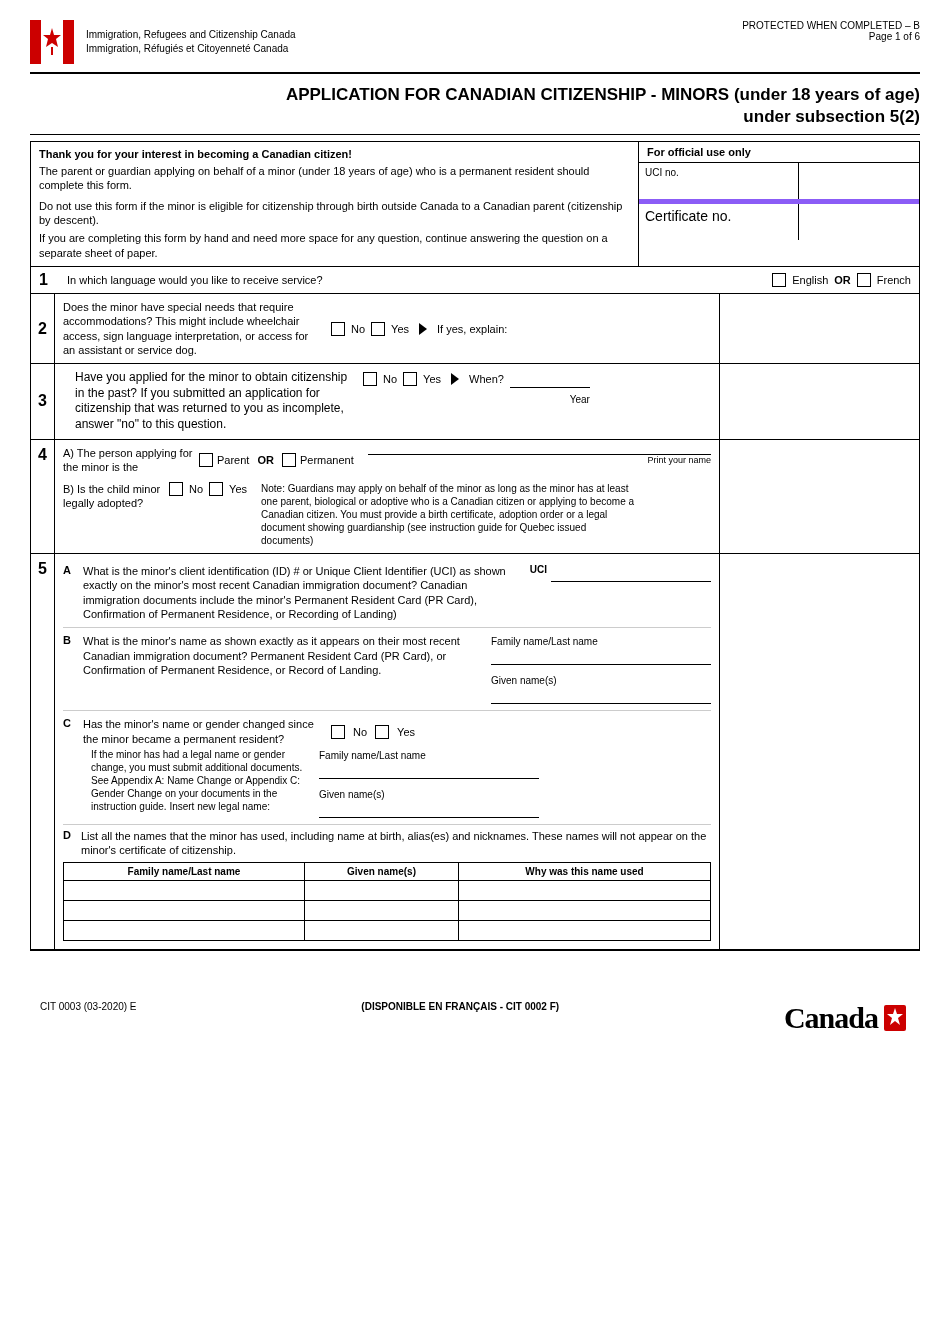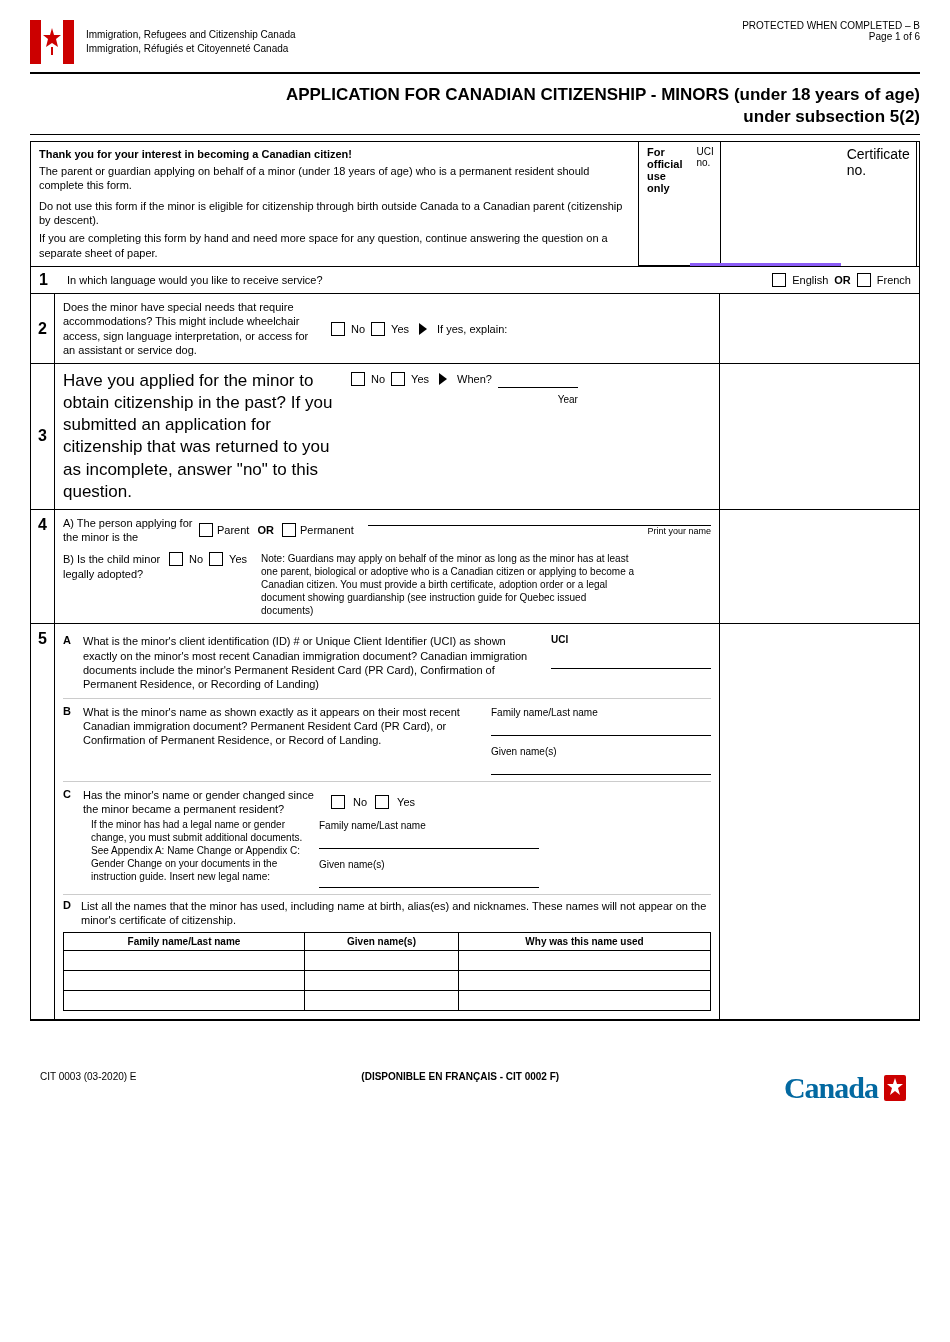--- a/index.html
+++ b/index.html
@@ -56,31 +56,31 @@
       border-bottom: 1px solid #000;
     }
     .intro-left {
       flex: 1;
       padding: 6px 8px;
       border-right: 1px solid #000;
     }
     .intro-right {
       width: 280px;
       display: flex;
-      flex-direction: row;
+      flex-direction: column;
     }
     .official-header {
       padding: 4px 8px;
       border-bottom: 1px solid #000;
       font-weight: bold;
       font-size: 11px;
     }
     .uci-box {
       display: flex;
-      border-bottom: 3px solid #8b5cf6;
+      border-bottom: 5px solid #8b5cf6;
     }
     .uci-left {
       flex: 1;
       padding: 4px 6px;
       border-right: 1px solid #000;
       font-size: 10px;
       min-height: 36px;
     }
     .uci-right {
       width: 120px;
@@ -173,23 +173,24 @@
       font-size: 16px;
       font-weight: bold;
       border-right: 1px solid #000;
       padding: 6px 2px;
     }
     .q3-body {
       flex: 1;
       padding: 6px 8px;
     }
     .q3-text {
-      font-size: 17px;
+      font-size: 12px;
       line-height: 1.3;
       max-width: 280px;
+      margin-left: 12px;
     }
     .q3-year {
       font-size: 10px;
       text-align: right;
       margin-top: 2px;
     }
     .q3-right {
       width: 200px;
       border-left: 1px solid #000;
       min-height: 60px;
@@ -550,21 +551,21 @@
 
   <div class="q5-row">
     <div class="q5-num">5</div>
     <div class="q5-body">
 
       <div class="q5-section">
         <div style="display:flex; gap:6px; align-items:flex-start; flex:1;">
           <span class="q5-label">A</span>
           <span class="q5-text">What is the minor's client identification (ID) # or Unique Client Identifier (UCI) as shown exactly on the minor's most recent Canadian immigration document? Canadian immigration documents include the minor's Permanent Resident Card (PR Card), Confirmation of Permanent Residence, or Recording of Landing)</span>
         </div>
-        <div style="min-width:160px; display:flex; flex-direction:column; gap:4px; padding-left:8px;">
+        <div style="min-width:160px; display:flex; gap:4px; padding-left:8px;">
           <div class="uci-label">UCI</div>
           <div class="input-line" style="min-width:160px;"></div>
         </div>
       </div>
 
       <div class="q5-section">
         <div style="display:flex; gap:6px; align-items:flex-start; flex:1;">
           <span class="q5-label">B</span>
           <span class="q5-text">What is the minor's name as shown exactly as it appears on their most recent Canadian immigration document? Permanent Resident Card (PR Card), or Confirmation of Permanent Residence, or Record of Landing.</span>
         </div>
@@ -646,20 +647,20 @@
     </div>
     <div class="q5-right"></div>
   </div>
 
 </div>
 
 <div class="footer-row">
   <div class="footer-left">CIT 0003 (03-2020) E</div>
   <div class="footer-center">(DISPONIBLE EN FRANÇAIS - CIT 0002 F)</div>
   <div class="footer-right">
-    <span style="font-family: 'Times New Roman', serif; font-size: 30px; font-weight: bold; color: #0369a1; letter-spacing: -1px;">Canada</span>
+    <span style="font-family: 'Times New Roman', serif; font-size: 30px; font-weight: bold; color: #000000; letter-spacing: -1px;">Canada</span>
     <svg width="30" height="26" viewBox="0 0 30 26" style="margin-left:2px;">
 
       <rect x="4" y="0" width="22" height="26" fill="#cc0000" rx="2"></rect>
       <polygon points="15,3 17,9 23,9 18,13 20,20 15,16 10,20 12,13 7,9 13,9" fill="white"></polygon>
     </svg>
   </div>
 </div>
 
 </body></html>

